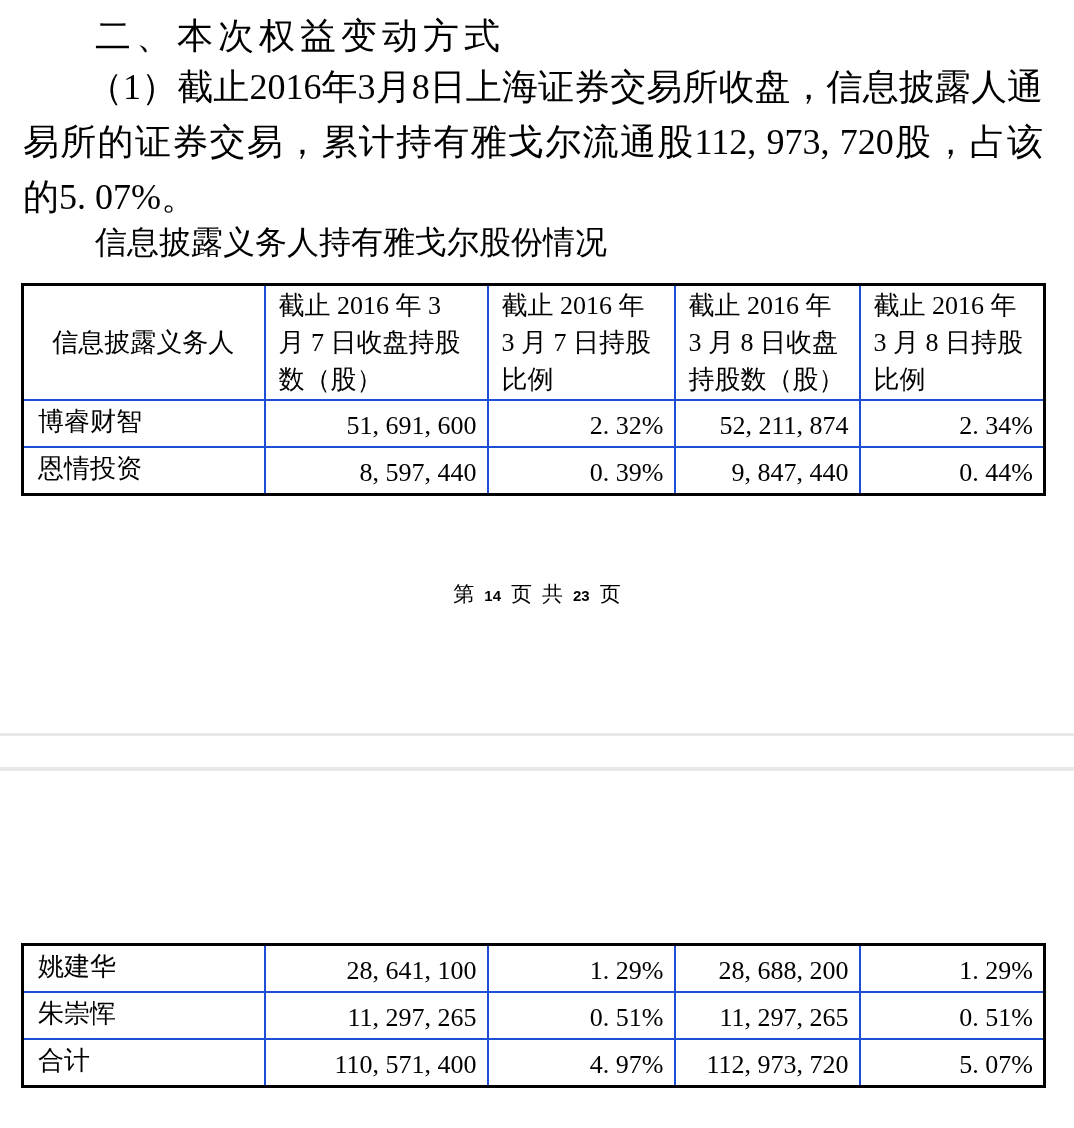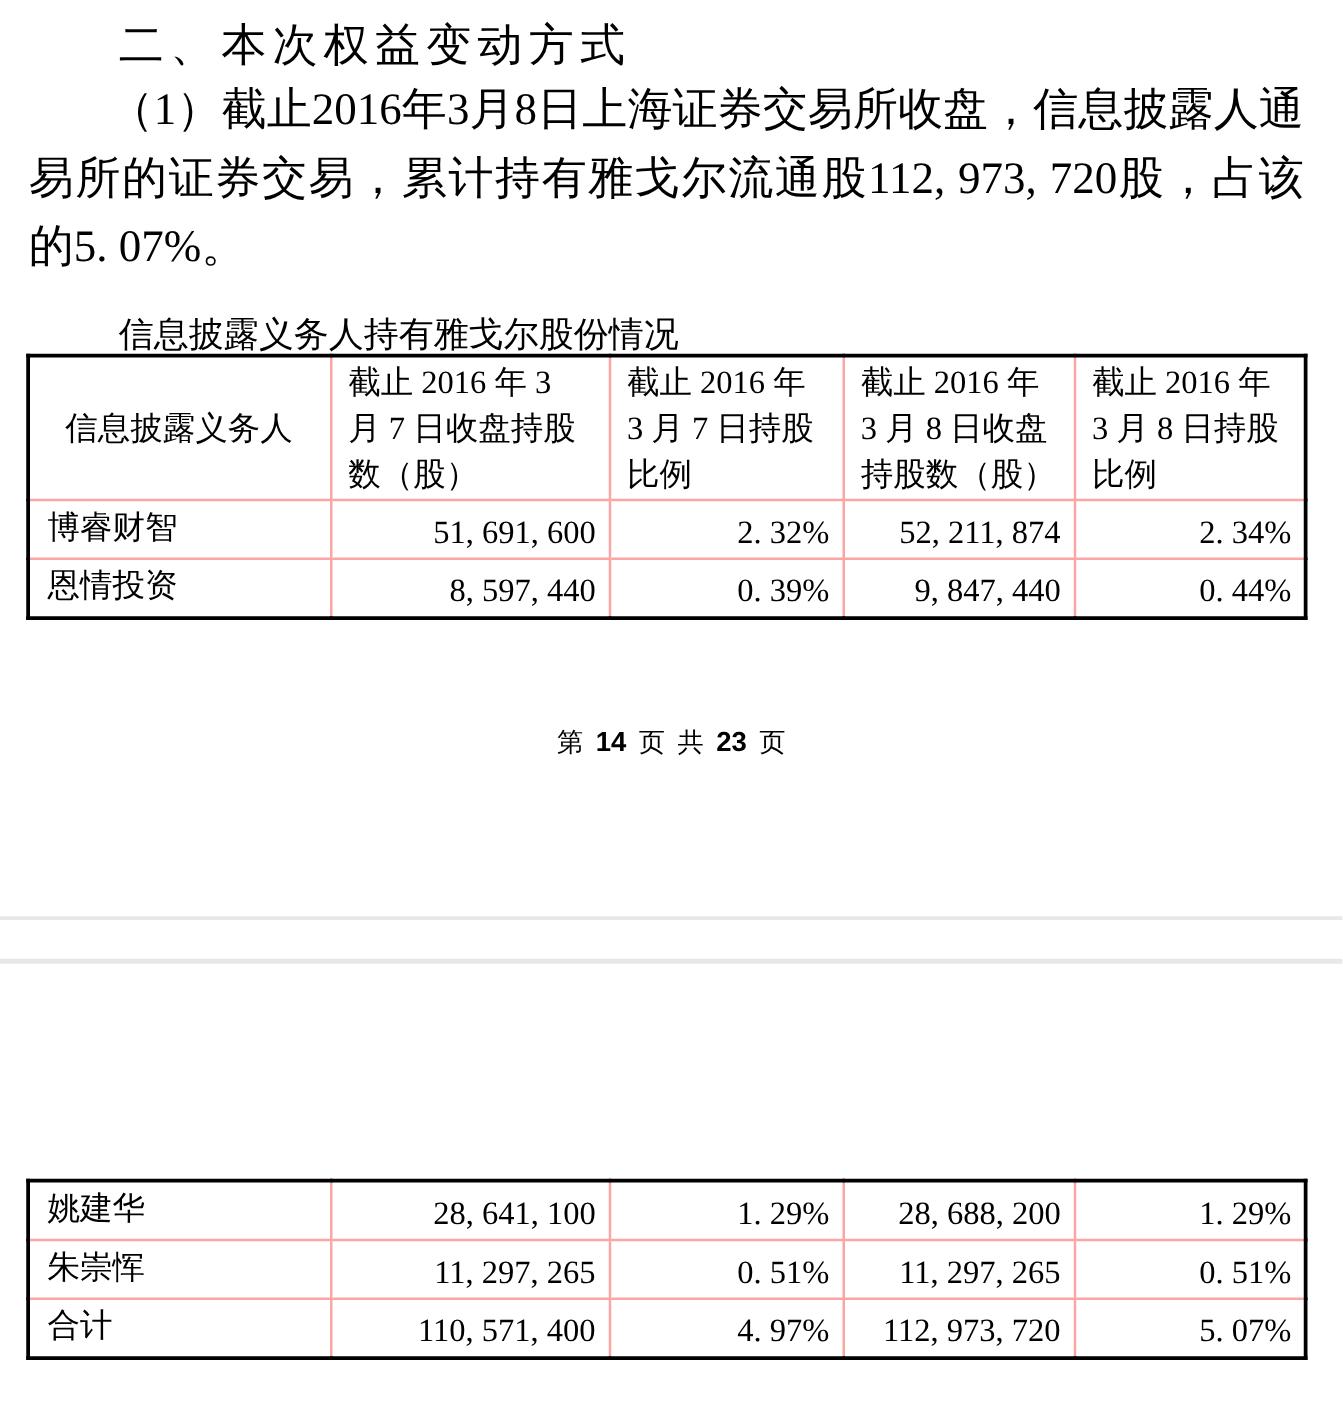--- a/index.html
+++ b/index.html
@@ -44,37 +44,37 @@
   .para .pline.first {
     text-indent: 64px;
   }
   .para .pline.last {
     text-align: left;
     text-align-last: left;
   }
   .caption {
     position: absolute;
     left: 95px;
-    top: 249px;
-    font-size: 28px;
+    top: 221px;
+    font-size: 32px;
     white-space: nowrap;
   }
   table.sh-table {
     position: absolute;
     left: 21px;
     border-collapse: collapse;
     table-layout: fixed;
     width: 1022px;
     font-size: 26px;
     border: 3px solid #000000;
   }
   table.t1 { top: 283px; }
   table.t2 { top: 943px; }
   .sh-table th, .sh-table td {
-    border: 2px solid #fca5a5;
+    border: 2px solid #1d4ed8;
     padding: 1px;
     overflow: hidden;
   }
   .sh-table th {
     font-weight: 400;
     text-align: left;
     vertical-align: middle;
     white-space: pre-line;
     padding-left: 13px;
     line-height: 37px;
@@ -105,21 +105,21 @@
     width: 1074px;
     display: flex;
     justify-content: center;
     align-items: baseline;
     gap: 10px;
     font-size: 21px;
   }
   .footer .num {
     font-family: "Liberation Sans", "DejaVu Sans", sans-serif;
     font-weight: 700;
-    font-size: 22px;
+    font-size: 15px;
   }
   .page-divider {
     position: absolute;
     left: 0;
     width: 1074px;
     background: #e8e8e8;
   }
   .divider-a { top: 733px; height: 3px; }
   .divider-b { top: 767px; height: 4px; }
 </style>

